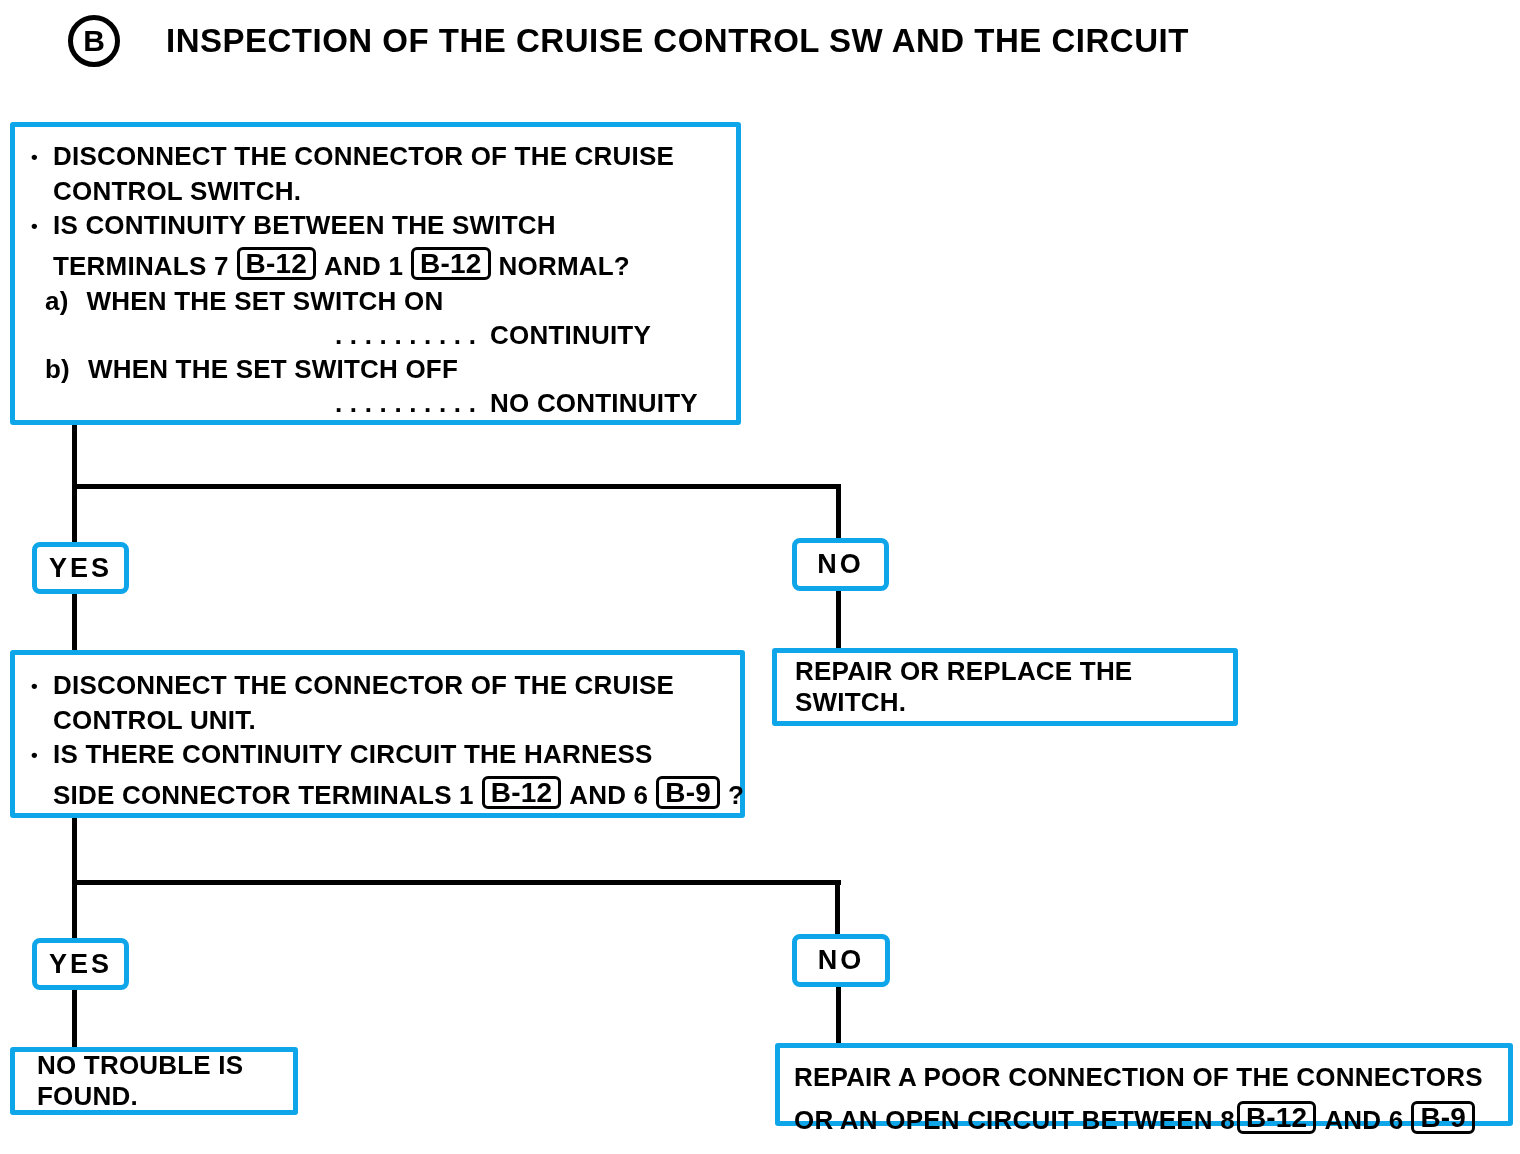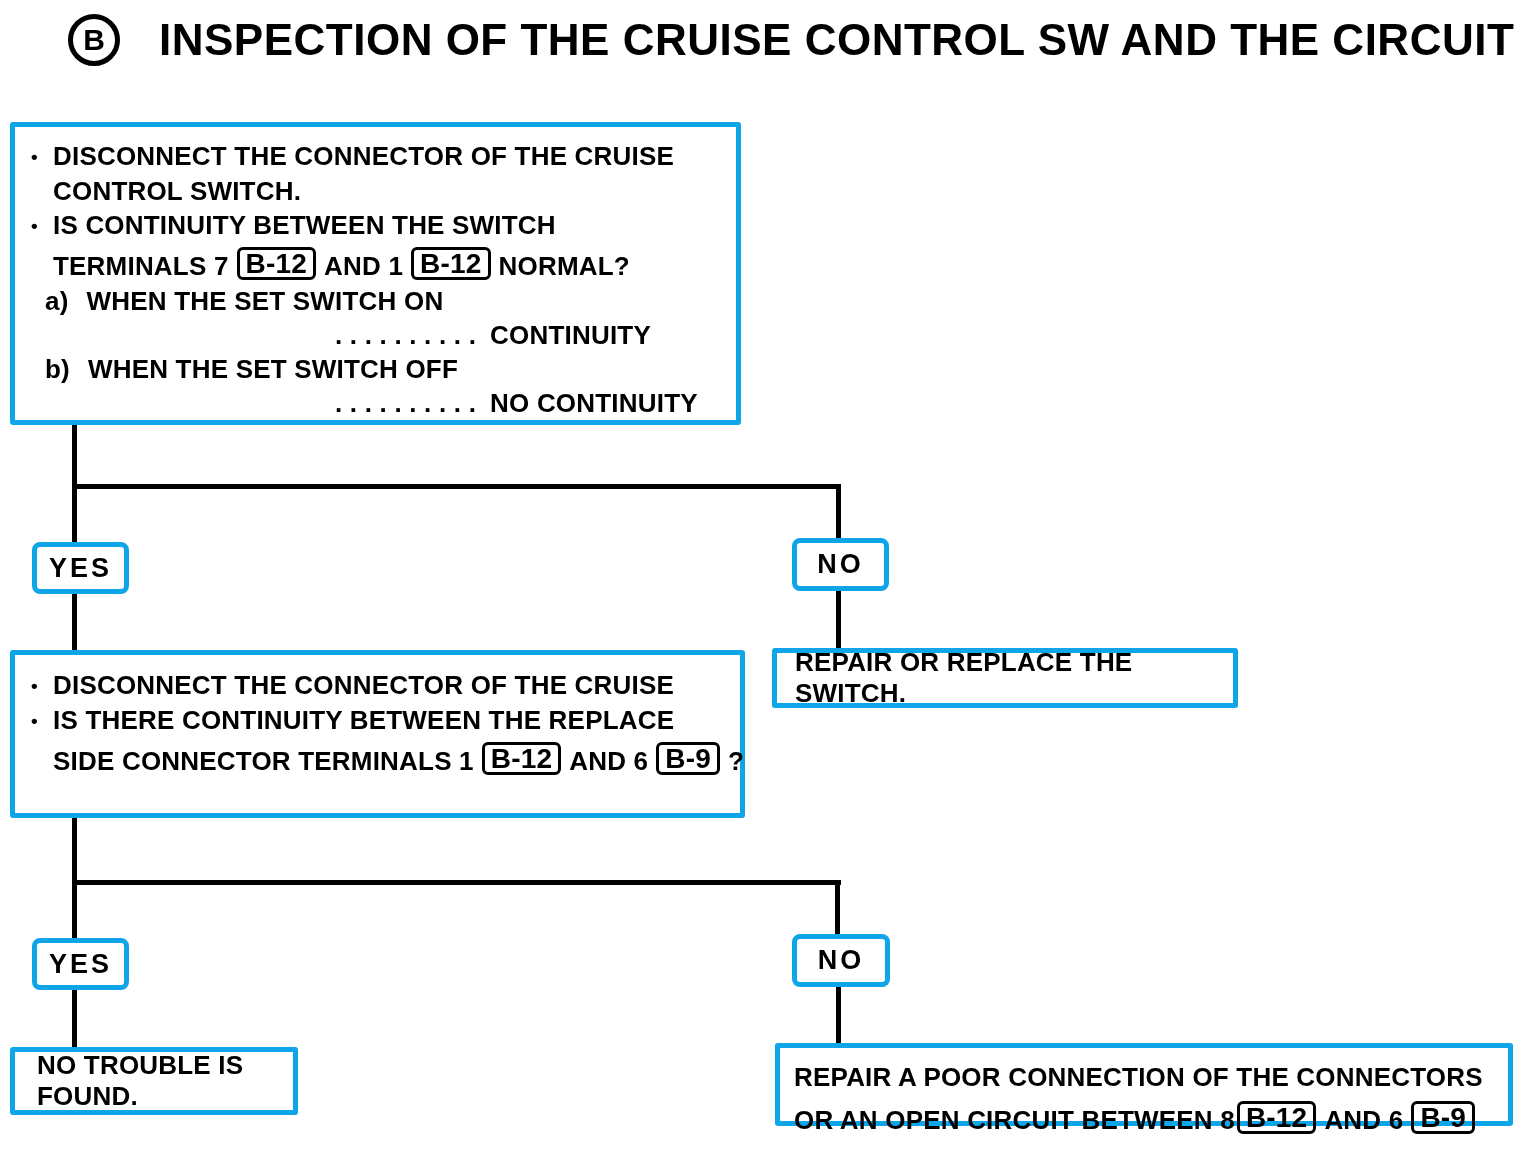--- a/index.html
+++ b/index.html
@@ -8,21 +8,21 @@
     font-family:"Liberation Sans",sans-serif;color:#000;font-weight:bold;
     overflow:hidden;
   }
   
   .hdr{position:absolute;left:68px;top:6px;display:flex;align-items:center;gap:30px;}
   .badge{
     width:52px;height:52px;border:5px solid #000;border-radius:50%;
     display:flex;align-items:center;justify-content:center;
     font-size:30px;box-sizing:border-box;
   }
-  .title{font-size:44px;margin:9px;letter-spacing:0.5px;white-space:nowrap;}
+  .title{font-size:33px;margin:16px;letter-spacing:0.5px;white-space:nowrap;}
   
   .conn{position:absolute;background:#000;z-index:1;}
   
   .node{
     position:absolute;background:#fff;border:5px solid #0ea5e9;
     box-sizing:border-box;z-index:2;border-radius:3px;
   }
   .textbox{font-size:26px;letter-spacing:0.2px;}
   .tb-pad{padding:12px 0 0 16px;}
   .line{line-height:34px;white-space:nowrap;}
@@ -40,21 +40,21 @@
   .chip.tight-left{margin-left:2px;}
   .tag{
     display:flex;align-items:center;justify-content:center;
     font-size:27px;letter-spacing:3px;border-radius:8px;
   }
   .endbox{display:flex;align-items:center;font-size:26px;letter-spacing:0.2px;}
   
   .box1{left:10px;top:122px;width:731px;height:303px;}
   .yes1{left:32px;top:542px;width:97px;height:52px;}
   .no1{left:792px;top:538px;width:97px;height:53px;}
-  .repair-switch{left:772px;top:648px;width:466px;height:60px;padding-left:18px;}
+  .repair-switch{left:772px;top:648px;width:466px;height:78px;padding-left:18px;}
   .box2{left:10px;top:650px;width:735px;height:168px;}
   .yes2{left:32px;top:938px;width:97px;height:52px;}
   .no2{left:792px;top:934px;width:98px;height:53px;}
   .no-trouble{left:10px;top:1047px;width:288px;height:68px;padding-left:22px;}
   .repair-conn{left:775px;top:1043px;width:738px;height:83px;padding:9px 0 0 14px;}
   .repair-conn .line{line-height:40px;}
   
   .c1{left:72px;top:425px;width:5px;height:117px;}
   .c2{left:72px;top:484px;width:769px;height:5px;}
   .c3{left:836px;top:484px;width:5px;height:54px;}
@@ -100,21 +100,22 @@
     <div class="line leader"><span class="dots">. . . . . . . . . .</span><span class="result">NO CONTINUITY</span></div>
   </div>
 
   <div class="node tag yes1">YES</div>
   <div class="node tag no1">NO</div>
 
   <div class="node endbox repair-switch">REPAIR OR REPLACE THE SWITCH.</div>
 
   <div class="node box2 textbox" style="padding:13px 0 0 16px;">
     <div class="line"><span class="bullet">•</span><span>DISCONNECT THE CONNECTOR OF THE CRUISE</span></div>
-    <div class="line"><span class="bullet">•</span><span>IS THERE CONTINUITY BETWEEN THE REPLACE</span></div>
+    <div class="line cont">CONTROL UNIT.</div>
+    <div class="line"><span class="bullet">•</span><span>IS THERE CONTINUITY CIRCUIT THE HARNESS</span></div>
     <div class="line cont">
       <span>SIDE CONNECTOR TERMINALS 1</span><span class="chip">B-12</span><span>AND 6</span><span class="chip">B-9</span><span>?</span>
     </div>
   </div>
 
   <div class="node tag yes2">YES</div>
   <div class="node tag no2">NO</div>
 
   <div class="node endbox no-trouble">NO TROUBLE IS FOUND.</div>
 

